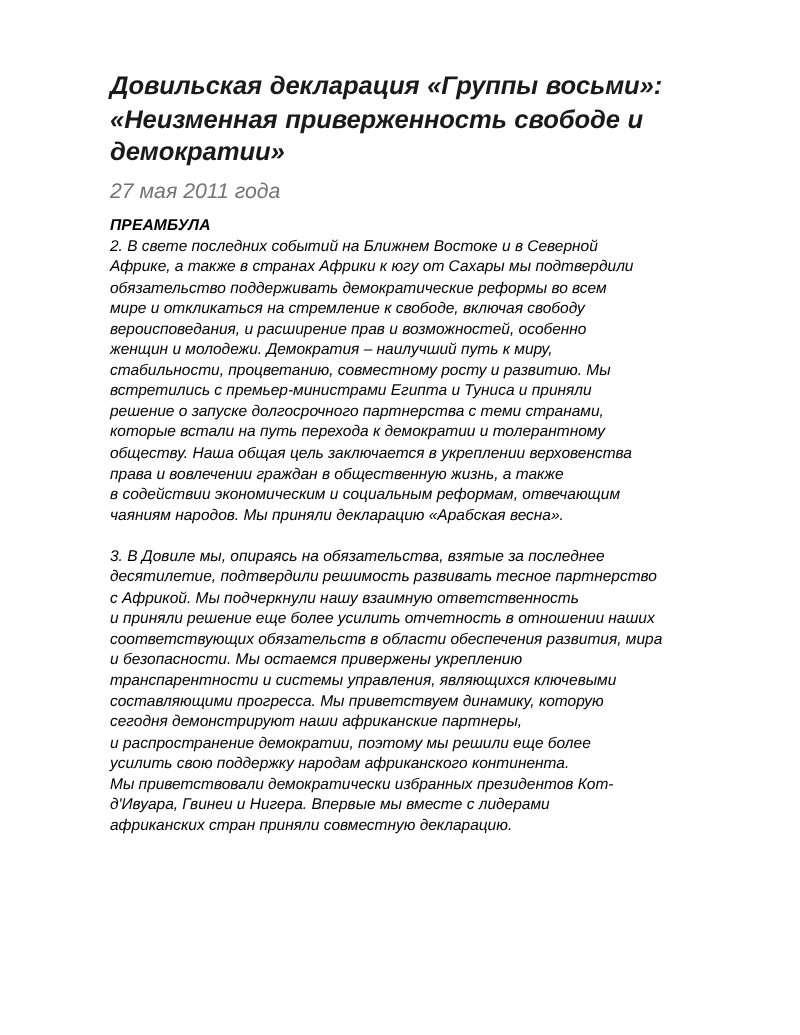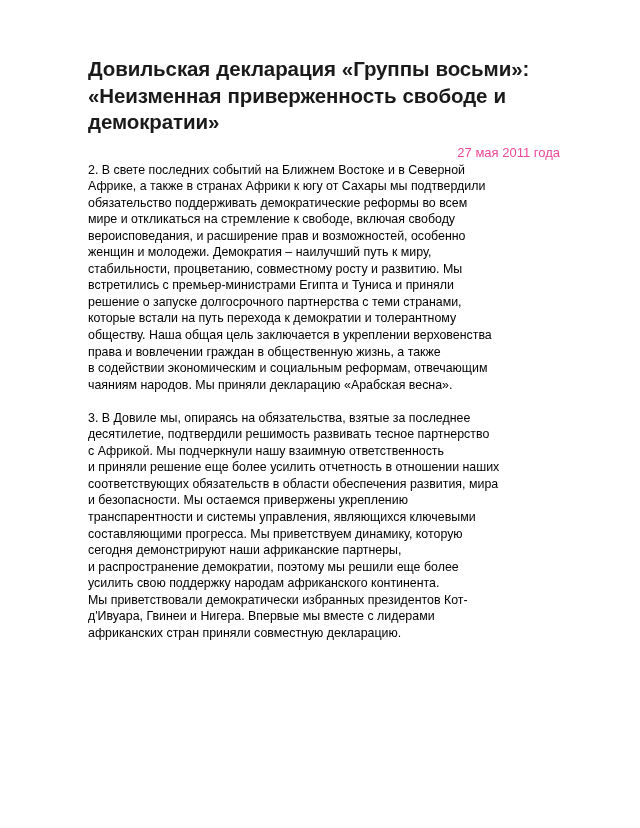--- a/index.html
+++ b/index.html
@@ -14,43 +14,43 @@
     font-family: "Liberation Sans", "DejaVu Sans", sans-serif;
     color: #000000;
     -webkit-font-smoothing: antialiased;
   }
   .page {
     position: relative;
     width: 640px;
     height: 828px;
     background: #ffffff;
     overflow: hidden;
+    font-style: italic;
   }
   .content {
     position: absolute;
     left: 88px;
     top: 56px;
     width: 472px;
   }
   .doc-title {
     font-size: 20.5px;
     line-height: 26.5px;
     font-weight: bold;
     color: #1a1a1a;
     letter-spacing: -0.1px;
     margin: 0 0 0 0;
     word-spacing: 0.5px;
   }
   .doc-date {
-    font-size: 13px;
+    font-size: 17px;
     line-height: 18px;
-    color: #ec4899;
+    color: #737373;
     margin: 8px 0 0 0;
     font-weight: normal;
-    text-align: right;
   }
   .section-heading {
     font-size: 12.5px;
     line-height: 17px;
     font-weight: bold;
     color: #000000;
     margin: 10px 0 0 0;
     letter-spacing: 0.1px;
   }
   .body-block {
@@ -71,20 +71,21 @@
 </head>
 <body>
 
 <div class="page">
   <div class="content">
 
     <h1 class="doc-title">Довильская декларация «Группы восьми»: «Неизменная приверженность свободе и демократии»</h1>
 
     <div class="doc-date">27 мая 2011 года</div>
 
+    <div class="section-heading">ПРЕАМБУЛА</div>
 
 
     <p class="body-block">2. В свете последних событий на Ближнем Востоке и в Северной
 Африке, а также в странах Африки к югу от Сахары мы подтвердили
 обязательство поддерживать демократические реформы во всем
 мире и откликаться на стремление к свободе, включая свободу
 вероисповедания, и расширение прав и возможностей, особенно
 женщин и молодежи. Демократия – наилучший путь к миру,
 стабильности, процветанию, совместному росту и развитию. Мы
 встретились с премьер-министрами Египта и Туниса и приняли

